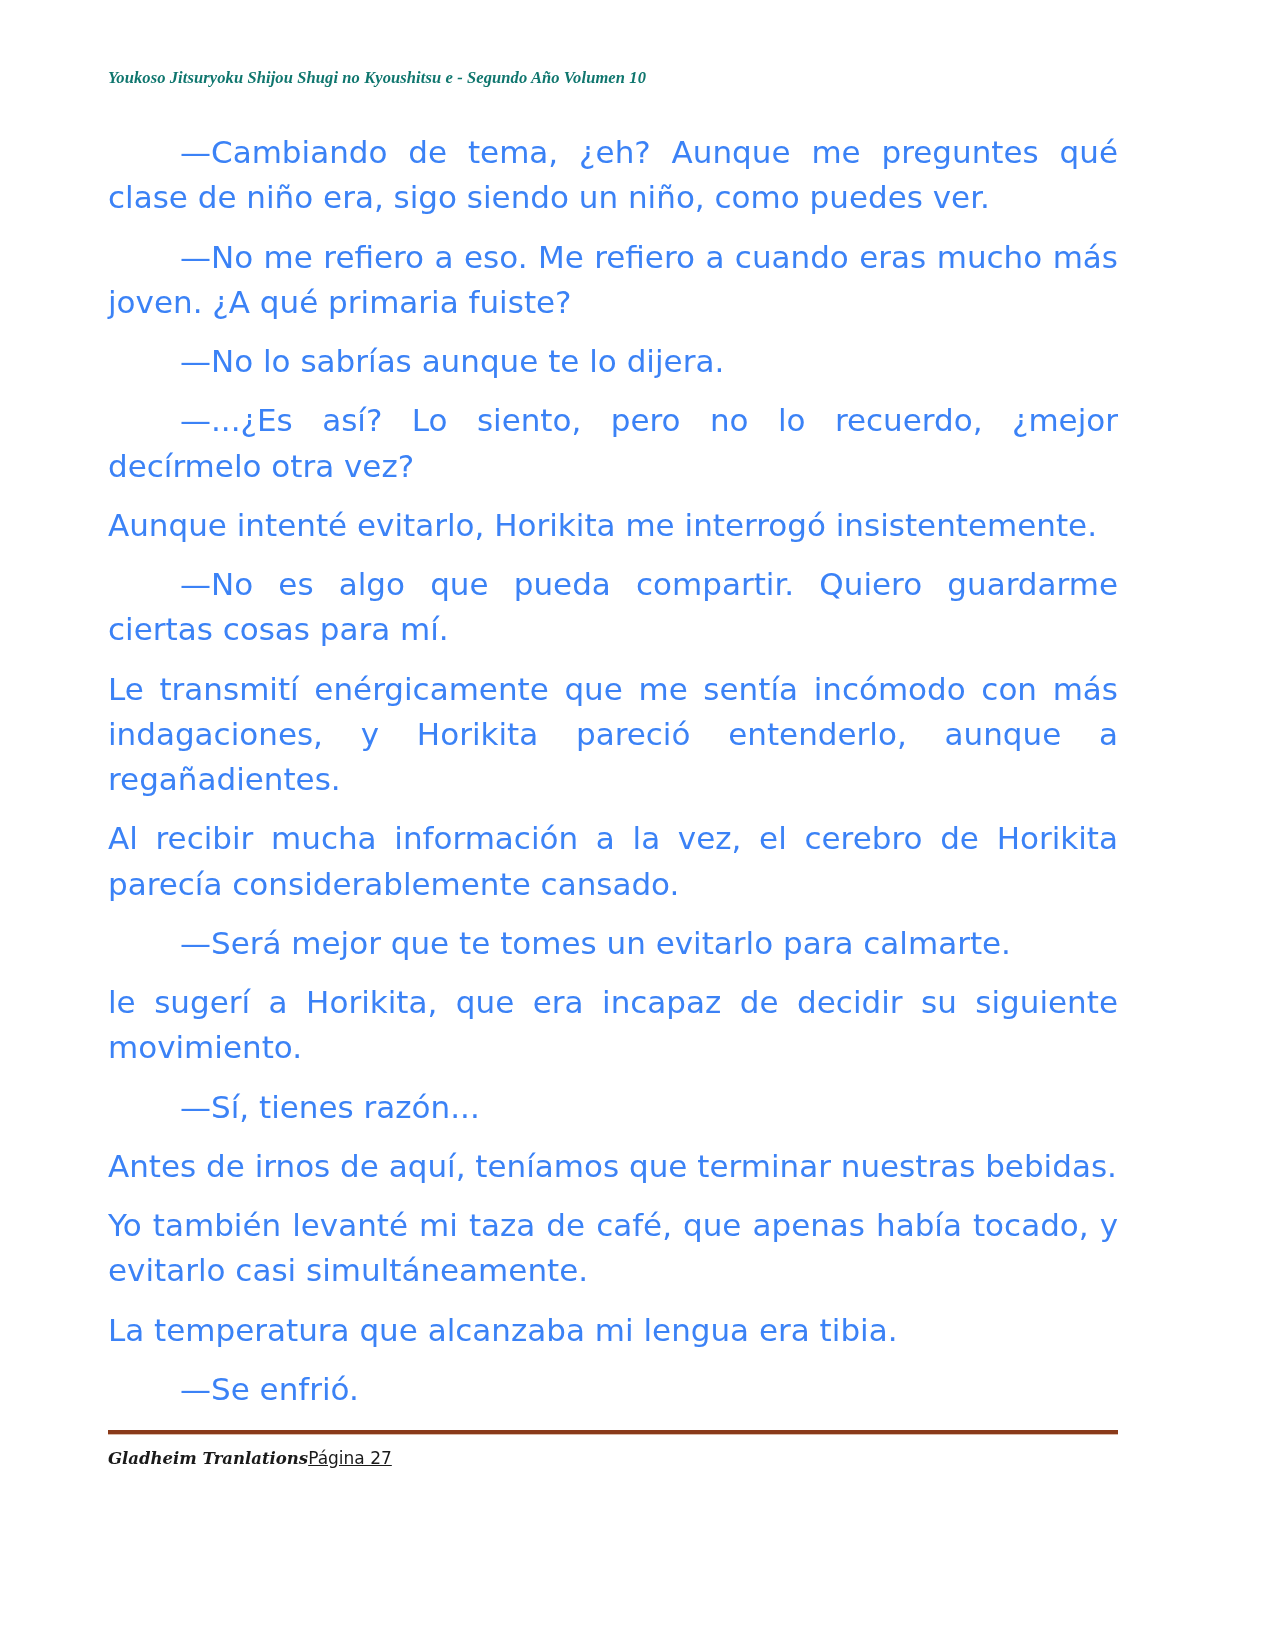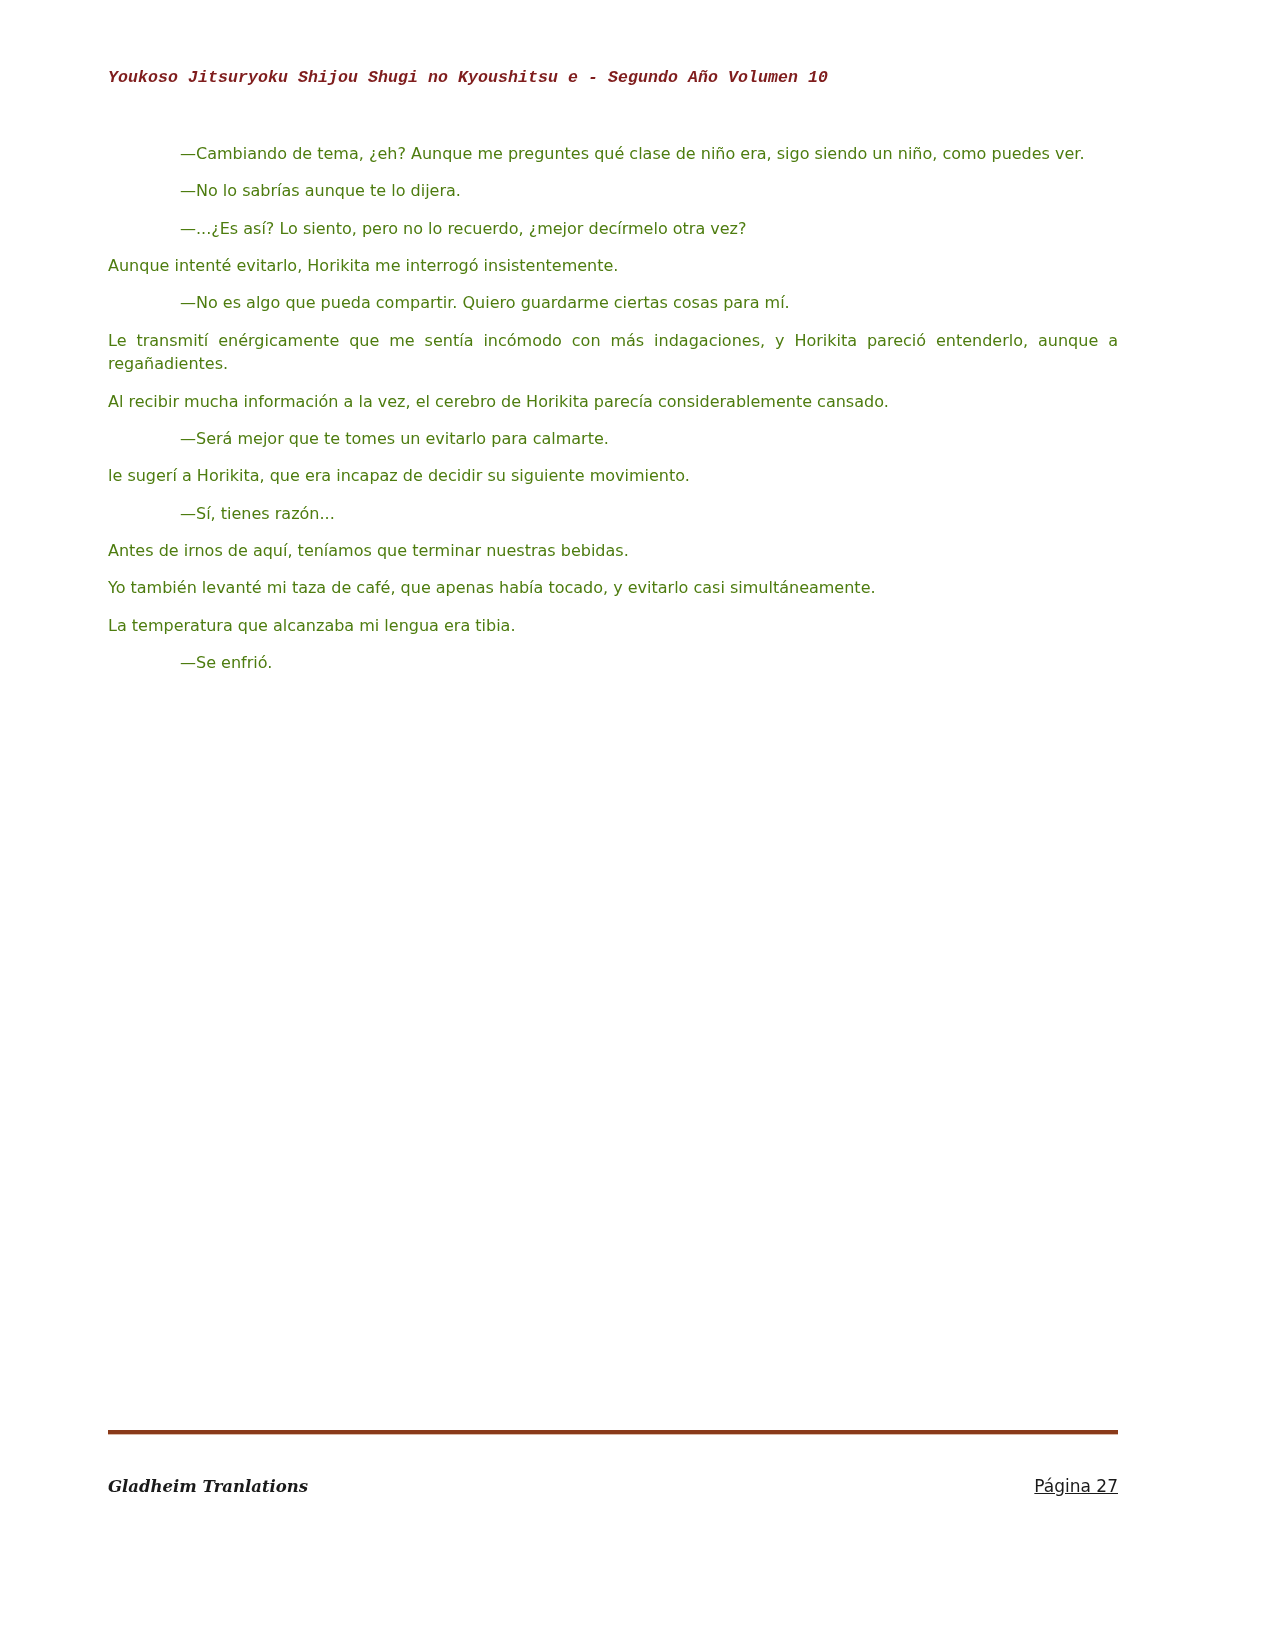--- a/index.html
+++ b/index.html
@@ -21,64 +21,63 @@
     width: 1275px;
     height: 1650px;
     box-sizing: border-box;
     padding: 0;
   }
   .header {
     position: absolute;
     left: 108px;
     top: 68px;
     width: 1010px;
-    font-family: Liberation Mono, monospace;
+    font-family: Liberation Serif, serif;
     font-style: italic;
     font-weight: bold;
     font-size: 16.5px;
     letter-spacing: 0.1px;
-    color: #7f1d1d;
+    color: #0f766e;
     white-space: nowrap;
   }
   .content {
     position: absolute;
     left: 108px;
     top: 130px;
     width: 1010px;
   }
   p.para {
-    margin: 12px 0 14px 0;
-    font-size: 16px;
+    margin: 0 0 14px 0;
+    font-size: 31px;
     line-height: 1.46;
     text-align: justify;
     text-justify: inter-word;
-    color: #4d7c0f;
+    color: #3b82f6;
     font-family: "DejaVu Sans", sans-serif;
   }
   p.indent {
     text-indent: 72px;
   }
   .footer-rule {
     position: absolute;
     left: 108px;
     top: 1430px;
     width: 1010px;
     height: 4px;
     background: #8a3a1a;
     border-bottom: 1px solid #d9b9a8;
   }
   .footer {
     position: absolute;
     left: 108px;
     top: 1448px;
     width: 1010px;
     display: flex;
-    justify-content: space-between;
+    justify-content: flex-start;
     align-items: baseline;
-    margin-top: 28px;
   }
   .footer-left {
     font-family: "DejaVu Serif", serif;
     font-style: italic;
     font-weight: bold;
     font-size: 16.5px;
     color: #1a1a1a;
   }
   .footer-right {
     font-family: "DejaVu Sans", sans-serif;
@@ -89,20 +88,21 @@
 </style>
 </head>
 <body>
 
 <div class="page">
 
   <div class="header">Youkoso Jitsuryoku Shijou Shugi no Kyoushitsu e - Segundo Año Volumen 10</div>
 
   <div class="content">
     <p class="para indent">—Cambiando de tema, ¿eh? Aunque me preguntes qué clase de niño era, sigo siendo un niño, como puedes ver.</p>
+    <p class="para indent">—No me refiero a eso. Me refiero a cuando eras mucho más joven. ¿A qué primaria fuiste?</p>
     <p class="para indent">—No lo sabrías aunque te lo dijera.</p>
     <p class="para indent">—...¿Es así? Lo siento, pero no lo recuerdo, ¿mejor decírmelo otra vez?</p>
     <p class="para">Aunque intenté evitarlo, Horikita me interrogó insistentemente.</p>
     <p class="para indent">—No es algo que pueda compartir. Quiero guardarme ciertas cosas para mí.</p>
     <p class="para">Le transmití enérgicamente que me sentía incómodo con más indagaciones, y Horikita pareció entenderlo, aunque a regañadientes.</p>
     <p class="para">Al recibir mucha información a la vez, el cerebro de Horikita parecía considerablemente cansado.</p>
     <p class="para indent">—Será mejor que te tomes un evitarlo para calmarte.</p>
     <p class="para">le sugerí a Horikita, que era incapaz de decidir su siguiente movimiento.</p>
     <p class="para indent">—Sí, tienes razón...</p>
     <p class="para">Antes de irnos de aquí, teníamos que terminar nuestras bebidas.</p>

